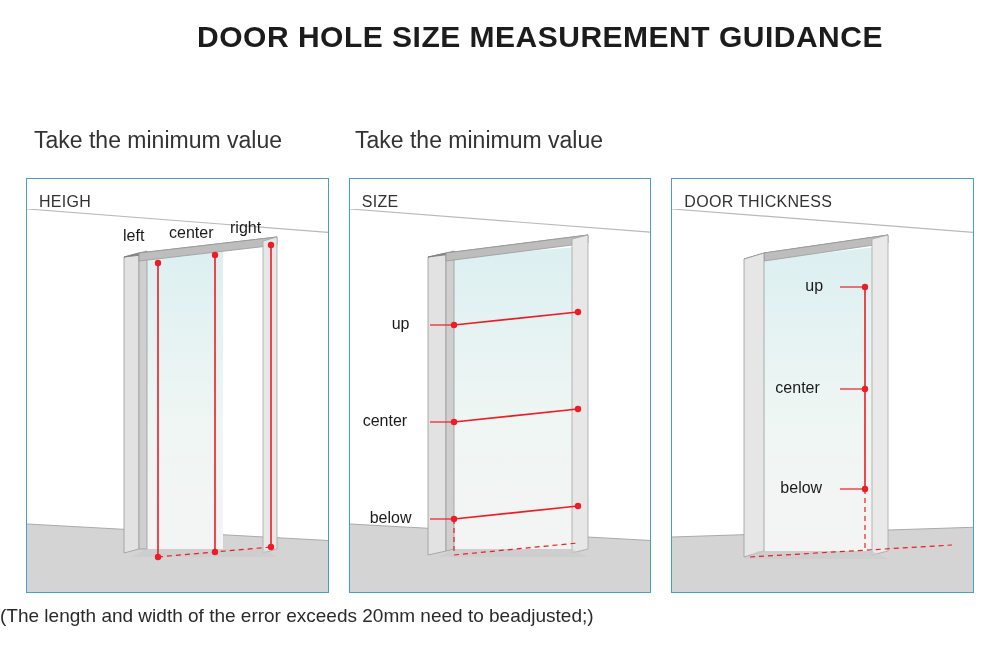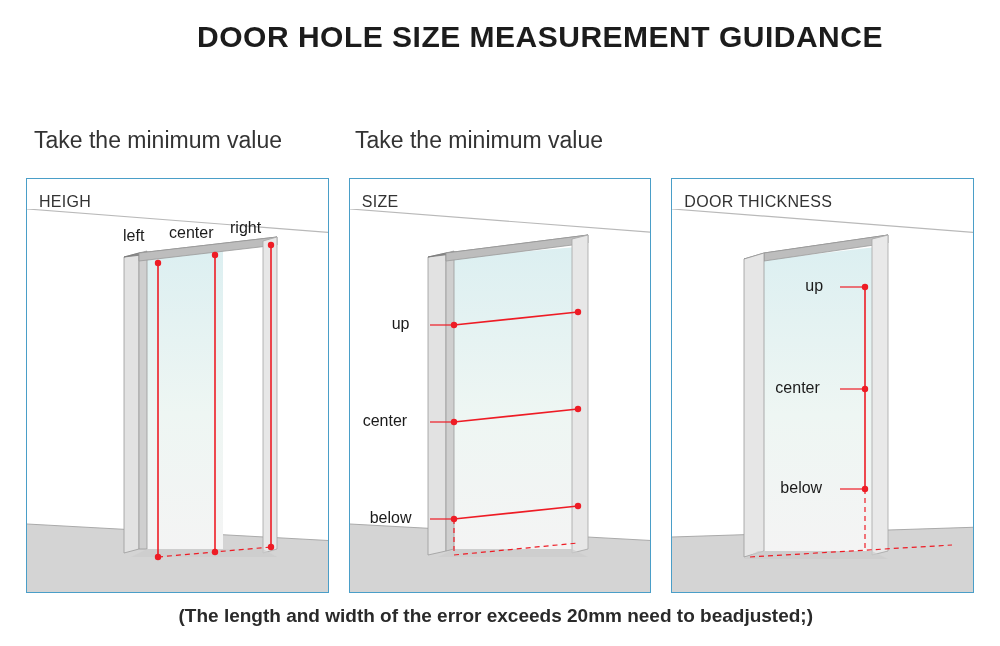--- a/index.html
+++ b/index.html
@@ -108,24 +108,23 @@
     font-size: 16px;
     color: #1b1b1b;
     white-space: nowrap;
   }
 
   .footnote {
     position: absolute;
     left: 0;
     top: 605px;
     width: 813px;
-    text-align: right;
+    text-align: left;
     font-size: 19px;
     color: #2a2a2a;
-    font-weight: bold;
   }
 </style>
 </head>
 <body>
 
 <div class="page">
 
   <div class="main-title">DOOR HOLE SIZE MEASUREMENT GUIDANCE</div>
 
   <div class="captions">

